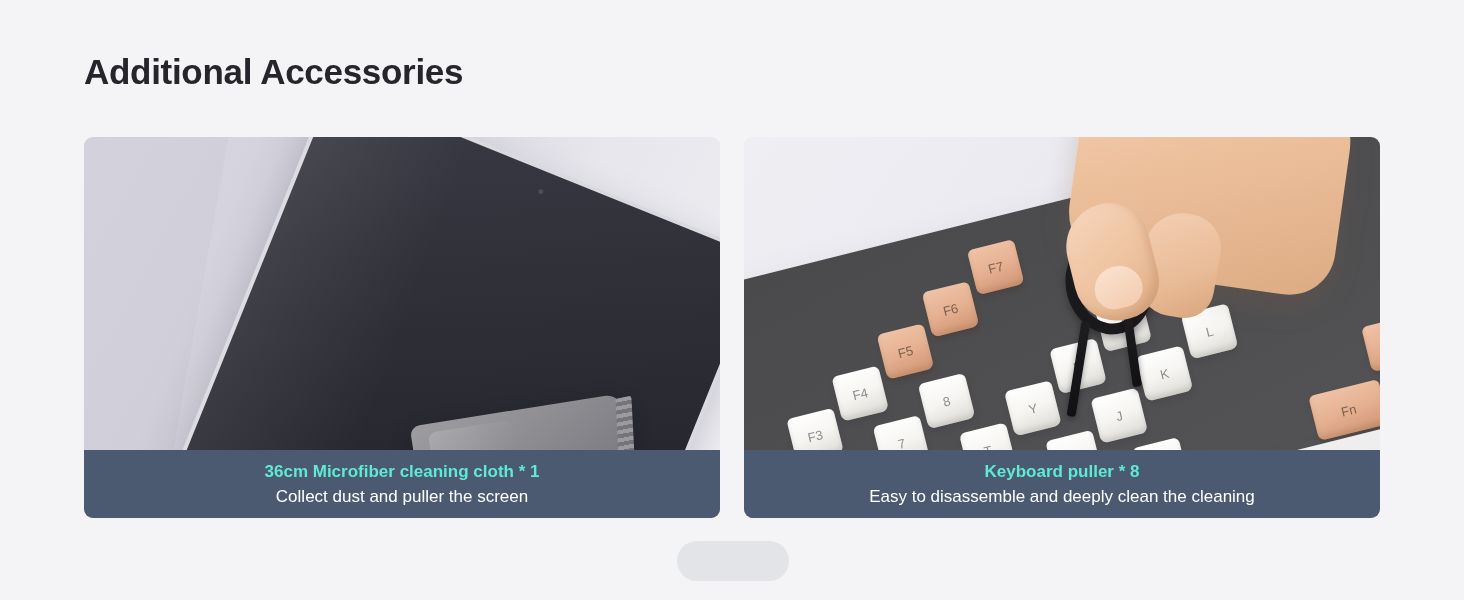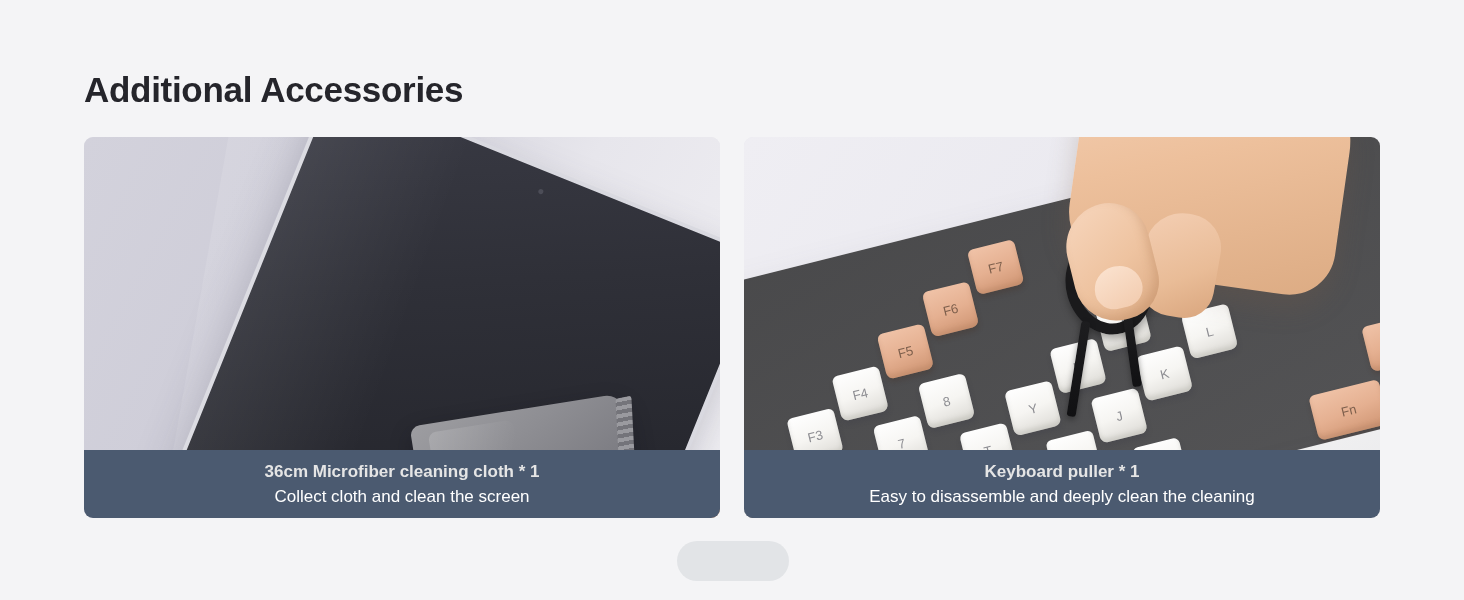--- a/index.html
+++ b/index.html
@@ -20,21 +20,21 @@
     position: relative;
     width: 1464px;
     height: 600px;
     background: #f4f4f6;
   }
 
   
   .section-title {
     position: absolute;
     left: 84px;
-    top: 66px;
+    top: 48px;
     font-size: 35px;
     font-weight: bold;
     letter-spacing: -0.3px;
     color: #25252b;
     line-height: 48px;
     white-space: nowrap;
   }
 
   
   .cards {
@@ -73,21 +73,21 @@
     color: #ffffff;
     display: flex;
     flex-direction: column;
     align-items: center;
     justify-content: center;
     z-index: 6;
   }
   .caption-title {
     font-size: 17px;
     font-weight: bold;
-    color: #e5e5e5;
+    color: #5eead4;
     line-height: 25px;
     white-space: nowrap;
   }
   .caption-sub {
     font-size: 17px;
     font-weight: normal;
     color: #ffffff;
     line-height: 25px;
     white-space: nowrap;
   }
@@ -416,21 +416,21 @@
           <div class="finger-l f2">
               <span class="nail"></span>
             </div>
 
         </div>
 
       </div>
 
       <div class="caption">
         <div class="caption-title">36cm Microfiber cleaning cloth * 1</div>
-        <div class="caption-sub">Collect cloth and clean the screen</div>
+        <div class="caption-sub">Collect dust and puller the screen</div>
       </div>
     </div>
 
     <div class="card">
       <div class="card-photo photo-keyboard">
 
         <div class="kb-deck">
           <div class="kb-plate"></div>
 
           <div class="kb-keys">
@@ -484,21 +484,21 @@
           <div class="palm-r"></div>
           <div class="index-r"></div>
           <div class="thumb-r">
             <span class="nail"></span>
           </div>
         </div>
 
       </div>
 
       <div class="caption">
-        <div class="caption-title">Keyboard puller * 1</div>
+        <div class="caption-title">Keyboard puller * 8</div>
         <div class="caption-sub">Easy to disassemble and deeply clean the cleaning</div>
       </div>
     </div>
 
   </div>
 
   <div class="bottom-pill"></div>
 
 </div>
 

